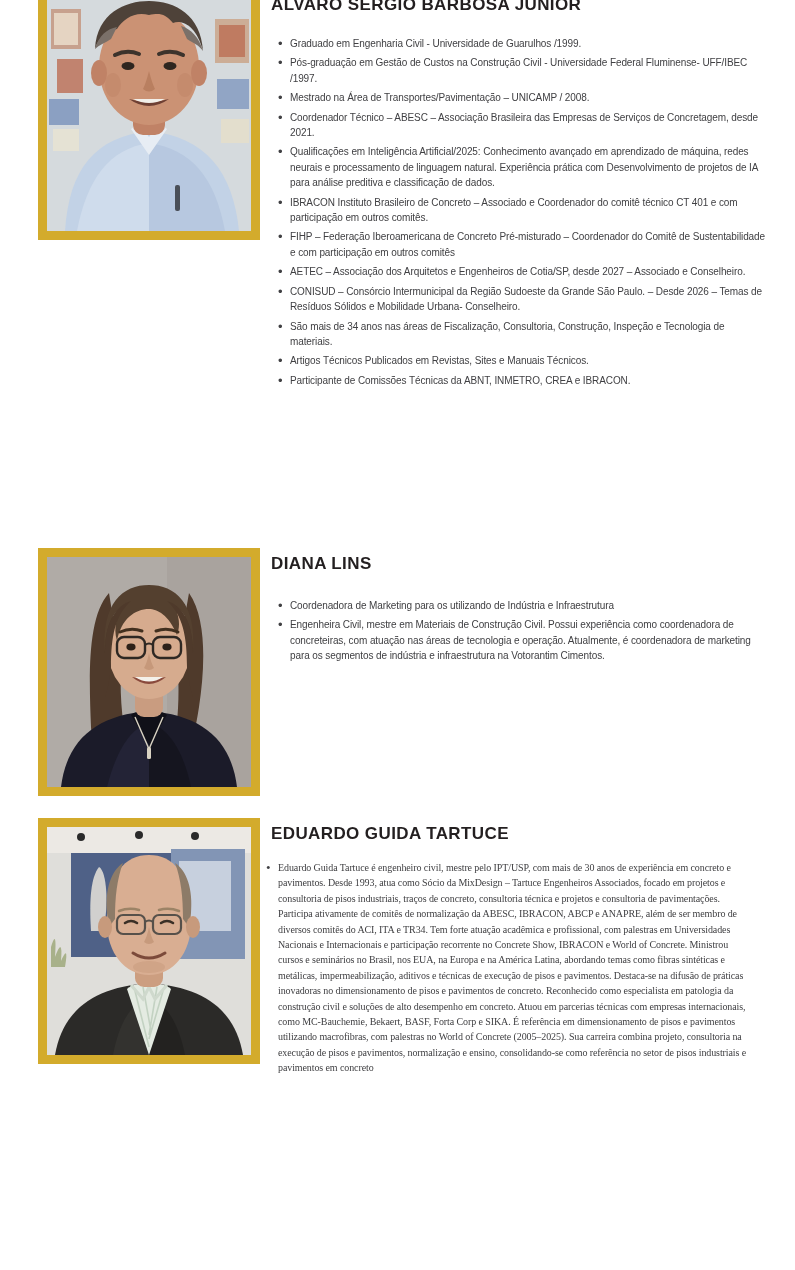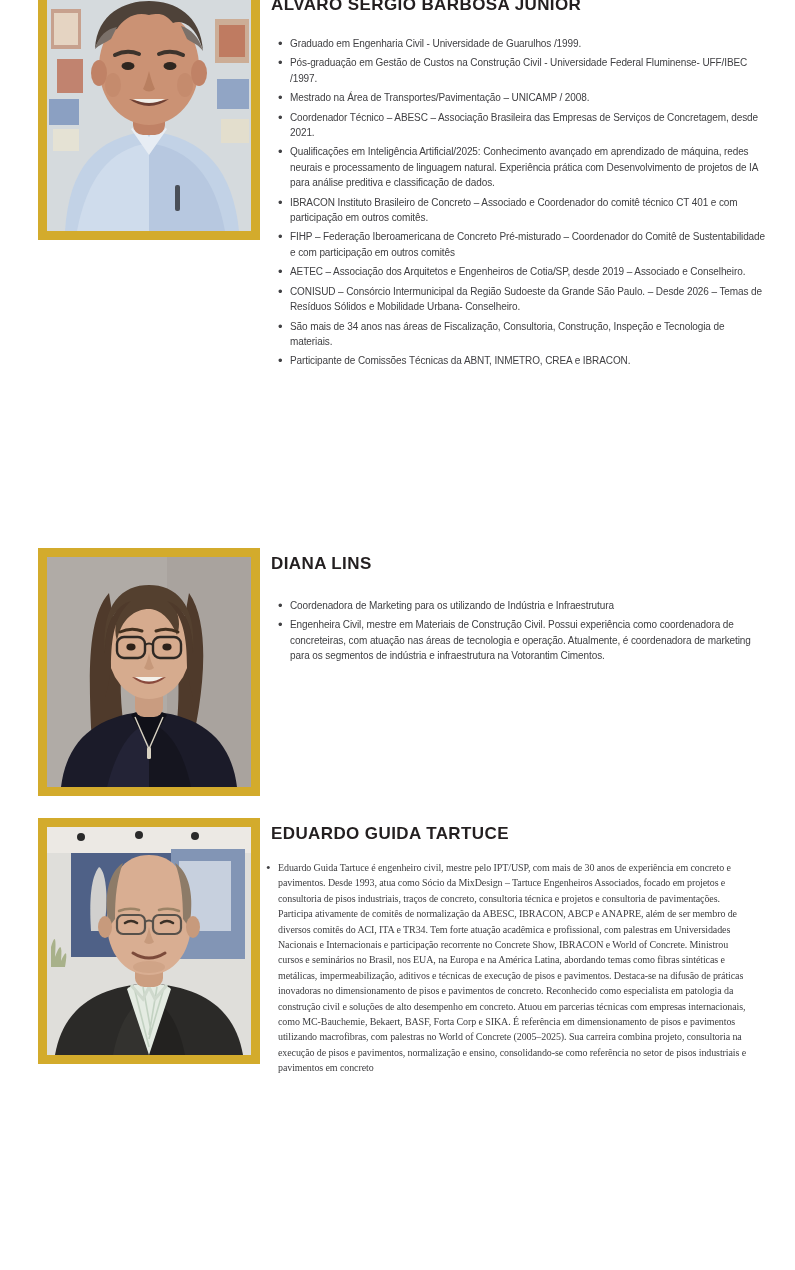--- a/index.html
+++ b/index.html
@@ -119,23 +119,24 @@
 
   <div id="title-1" class="speaker-title">ALVARO SERGIO BARBOSA JUNIOR</div>
   <ul id="list-1" class="bio-list">
       <li>Graduado em Engenharia Civil - Universidade de Guarulhos /1999.</li>
       <li>Pós-graduação em Gestão de Custos na Construção Civil - Universidade Federal Fluminense- UFF/IBEC /1997.</li>
       <li>Mestrado na Área de Transportes/Pavimentação – UNICAMP / 2008.</li>
       <li>Coordenador Técnico – ABESC – Associação Brasileira das Empresas de Serviços de Concretagem, desde 2021.</li>
       <li>Qualificações em Inteligência Artificial/2025: Conhecimento avançado em aprendizado de máquina, redes neurais e processamento de linguagem natural. Experiência prática com Desenvolvimento de projetos de IA para análise preditiva e classificação de dados.</li>
       <li>IBRACON Instituto Brasileiro de Concreto – Associado e Coordenador do comitê técnico CT 401 e com participação em outros comitês.</li>
       <li>FIHP – Federação Iberoamericana de Concreto Pré-misturado – Coordenador do Comitê de Sustentabilidade e com participação em outros comitês</li>
-      <li>AETEC – Associação dos Arquitetos e Engenheiros de Cotia/SP, desde 2019 – Associado e Conselheiro.</li>
+      <li>AETEC – Associação dos Arquitetos e Engenheiros de Cotia/SP, desde 2027 – Associado e Conselheiro.</li>
       <li>CONISUD – Consórcio Intermunicipal da Região Sudoeste da Grande São Paulo. – Desde 2026 – Temas de Resíduos Sólidos e Mobilidade Urbana- Conselheiro.</li>
       <li>São mais de 34 anos nas áreas de Fiscalização, Consultoria, Construção, Inspeção e Tecnologia de materiais.</li>
+      <li>Artigos Técnicos Publicados em Revistas, Sites e Manuais Técnicos.</li>
       <li>Participante de Comissões Técnicas da ABNT, INMETRO, CREA e IBRACON.</li>
     </ul>
 
   <div id="photo-2" class="photo-frame">
     <svg width="204" height="230" viewBox="0 0 204 230" aria-hidden="true">
 
       <rect x="0" y="0" width="204" height="230" fill="#a9a39e"></rect>
       <rect x="0" y="0" width="120" height="230" fill="#b6b1ac" opacity="0.6"></rect>
 
       <path d="M62 36 C40 60 42 120 44 170 C46 200 52 220 60 230 L96 230 C78 200 72 150 74 110 Z" fill="#4f3a2b"></path>

